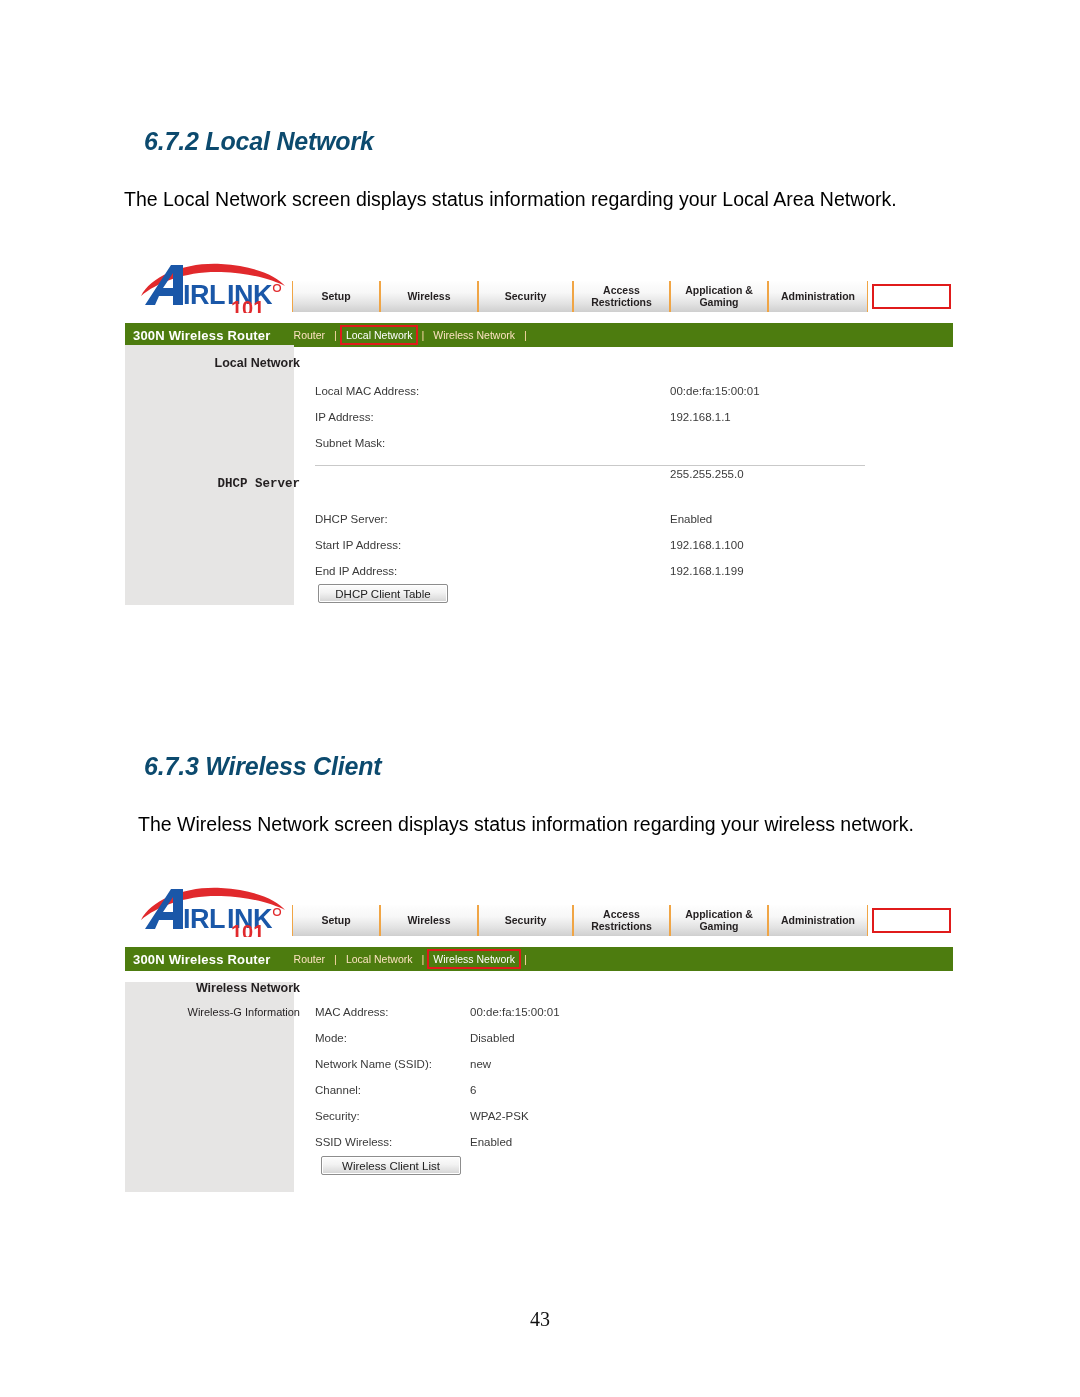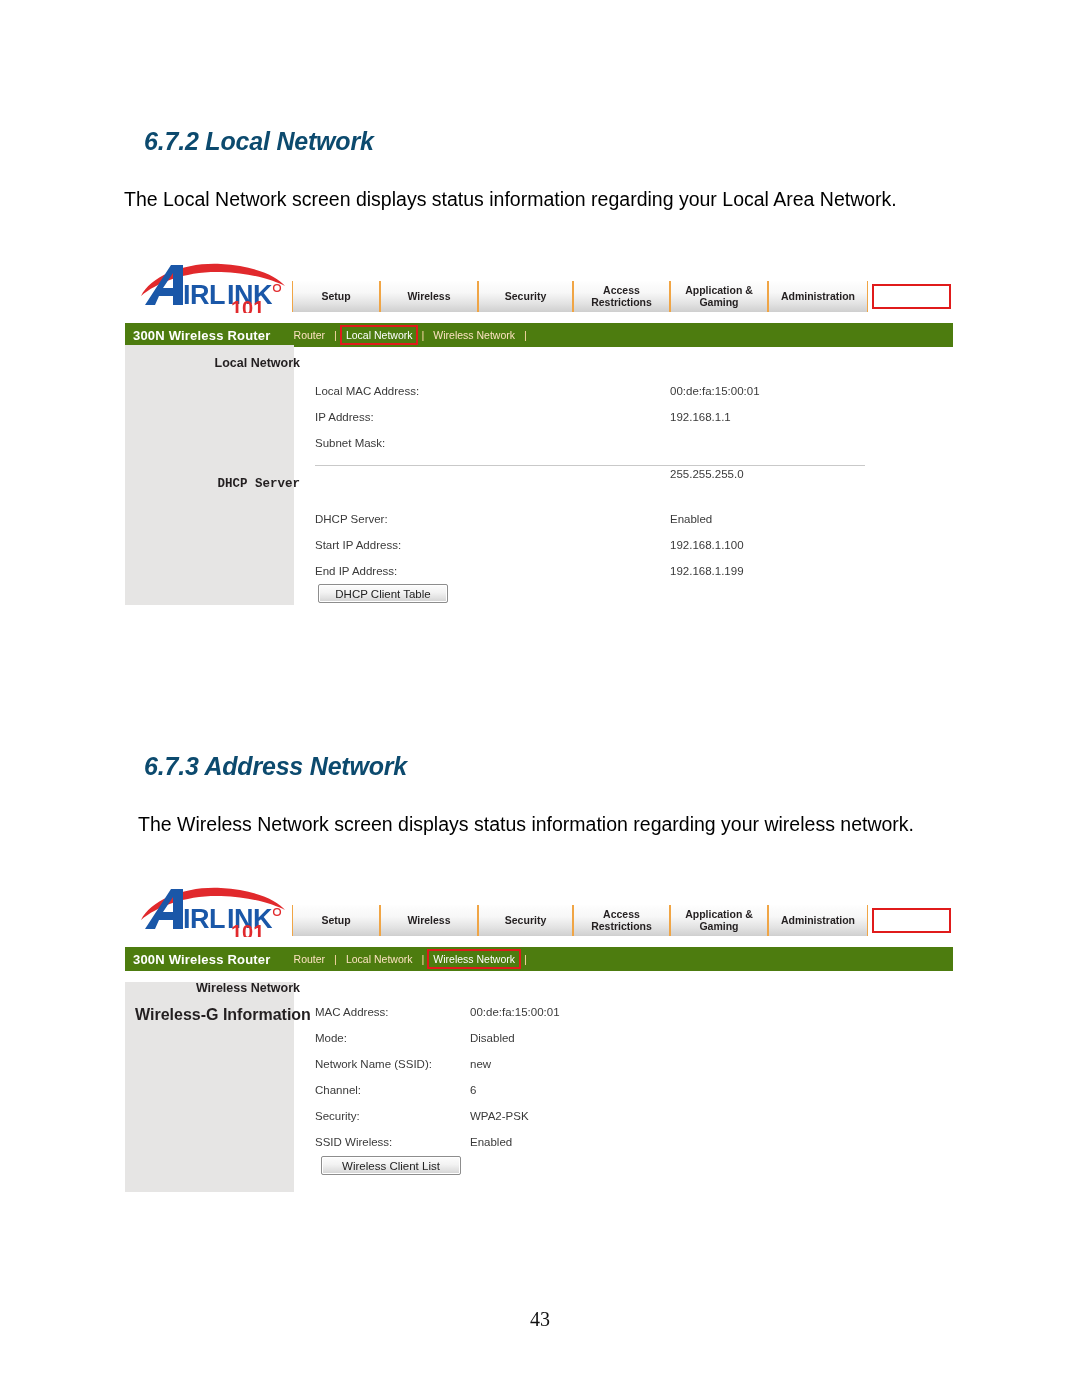--- a/index.html
+++ b/index.html
@@ -166,22 +166,22 @@
   }
   .side-label {
     position: absolute;
     font-size: 12.5px;
     font-weight: bold;
     color: #231f20;
     white-space: nowrap;
     text-align: right;
   }
   .side-label.small {
-    font-size: 16px;
-    font-weight: bold;
+    font-size: 11px;
+    font-weight: normal;
   }
   .field-label {
     position: absolute;
     font-size: 11.5px;
     color: #3a3a3a;
     white-space: nowrap;
   }
   .field-value {
     position: absolute;
     font-size: 11.5px;
@@ -300,21 +300,21 @@
       <div class="field-value" style="left:545px; top:194px;">192.168.1.100</div>
 
       <div class="field-label" style="left:190px; top:220px;">End IP Address:</div>
       <div class="field-value" style="left:545px; top:220px;">192.168.1.199</div>
 
       <div class="btn" style="left:193px; top:239px; width:130px; height:19px;">DHCP Client Table</div>
     </div>
   </div>
 
 
-  <div class="doc-heading" style="left:124px; top:752px;">6.7.3 Address Network</div>
+  <div class="doc-heading" style="left:124px; top:752px;">6.7.3 Wireless Client</div>
 
   <div class="doc-para" style="left:124px; top:811px;text-align:right;">The Wireless Network screen displays status information regarding your wireless network.</div>
 
   <div class="shot" style="left:125px; top:880px; width:830px; height:325px;">
 
     <div class="logo">
       <svg width="165" height="55" viewBox="0 0 165 55">
         <path d="M6 38 C16 18 50 4 86 6 C120 8 142 18 150 28 C138 22 116 15 86 14 C52 13 22 24 6 38 Z" fill="#e1292c"></path>
         <path d="M10 47 L36 7 L48 7 L48 47 L38 47 L38 38 L24 38 L20 47 Z M28 30 L38 30 L38 15 Z" fill="#1a57a8"></path>
         <text x="48" y="46" font-family="Liberation Sans, sans-serif" font-size="27" font-weight="bold" fill="#1a57a8" letter-spacing="-0.5">IRL</text>

